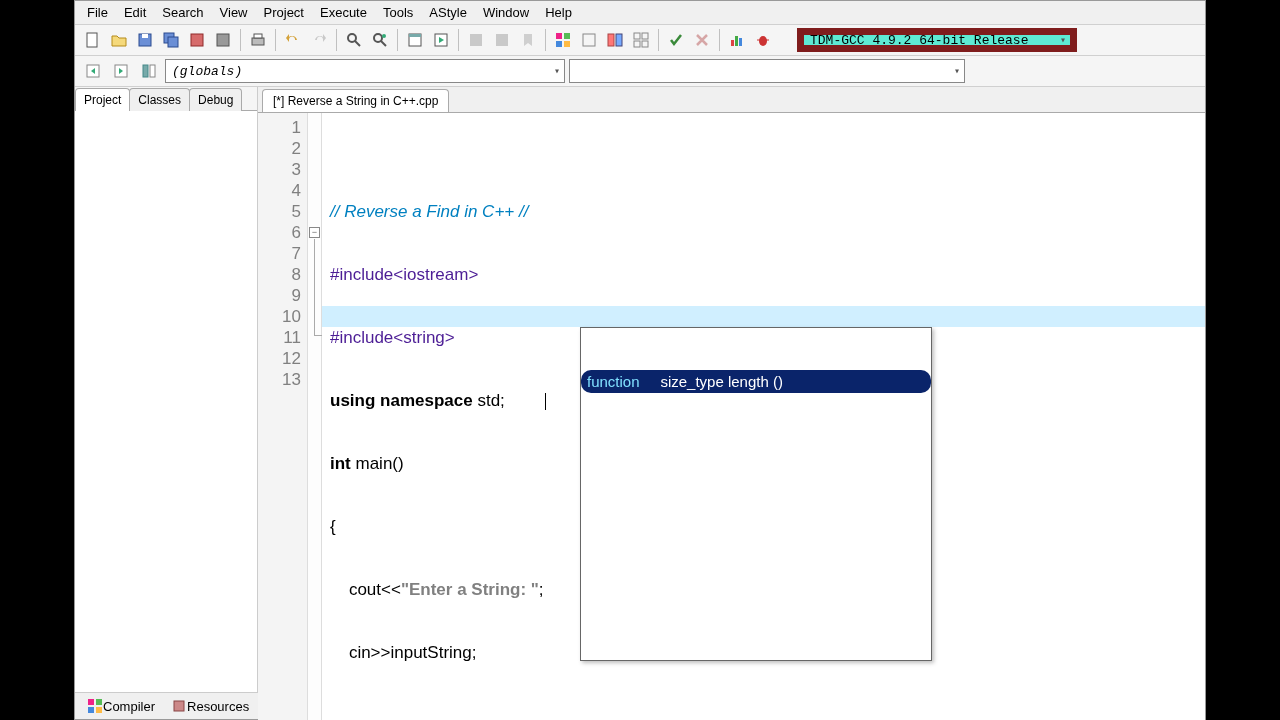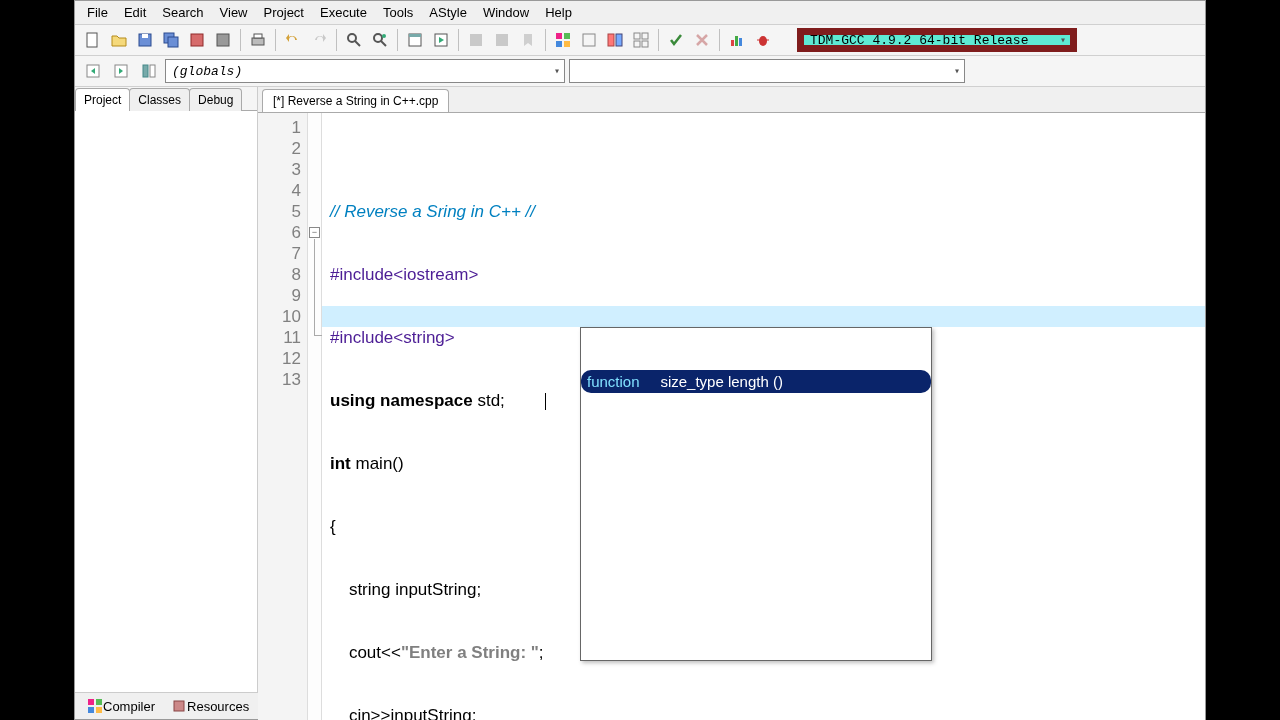--- a/index.html
+++ b/index.html
@@ -279,27 +279,26 @@
 
         <div class="fold-gutter">
           <div class="fold-box" style="top:114px">−</div>
           <div class="fold-line" style="top:126px;height:96px"></div>
           <div class="fold-end" style="top:222px"></div>
         </div>
 
         <div class="code">
           <div class="hl-line" style="top:193px"></div>
 
-          <div class="code-line"><span class="cm">// Reverse a Sring in C++ //</span></div>
+          <div class="code-line"><span class="cm">// Reverse a Find in C++ //</span></div>
           <div class="code-line"><span class="pp">#include</span><span class="pp">&lt;iostream&gt;</span></div>
           <div class="code-line"><span class="pp">#include</span><span class="pp">&lt;string&gt;</span></div>
           <div class="code-line"><span class="kw">using</span><span class="txt"> </span><span class="kw">namespace</span><span class="txt"> std;</span><span class="cursor-caret" style="margin-left:40px"></span></div>
           <div class="code-line"><span class="kw">int</span><span class="txt"> main()</span></div>
           <div class="code-line"><span class="txt">{</span></div>
-          <div class="code-line"><span class="txt">    string inputString;</span></div>
           <div class="code-line"><span class="txt">    cout&lt;&lt;</span><span class="str">"Enter a String: "</span><span class="txt">;</span></div>
           <div class="code-line"><span class="txt">    cin&gt;&gt;inputString;</span></div>
           
           
           
           
 
           <div class="autocomplete" style="top:214px; left:258px; width:352px; height:334px">
             <div class="ac-row sel"><span class="ac-kind">function</span><span>     </span><span>size_type length ()</span></div>
           </div>

